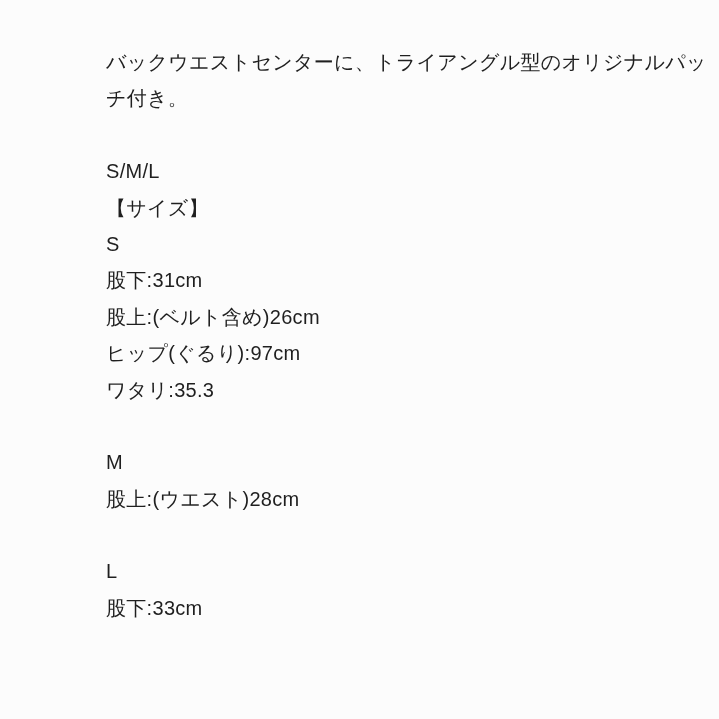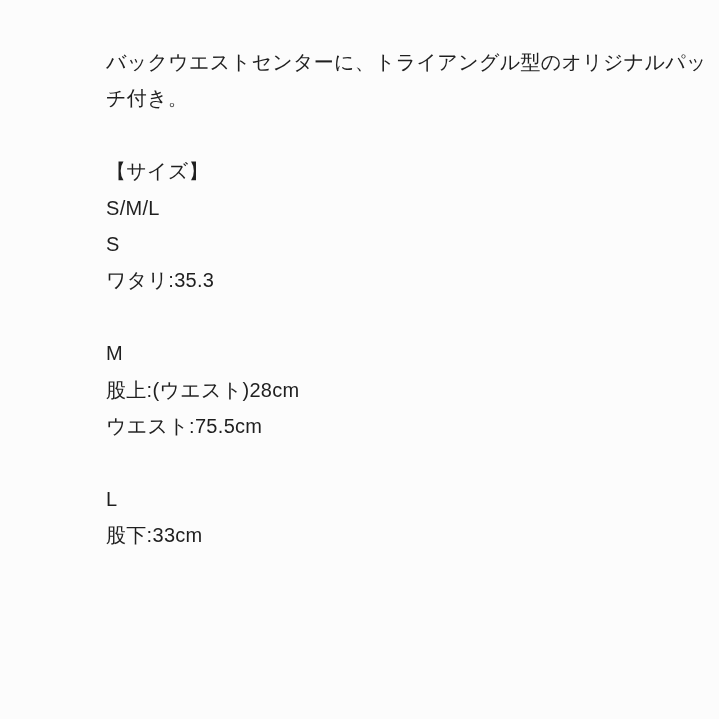--- a/index.html
+++ b/index.html
@@ -55,27 +55,29 @@
   }
 </style>
 </head>
 <body>
 
 <div class="screen">
   <div class="text-flow" id="text-flow">
       <div class="line">バックウエストセンターに、トライアングル型のオリジナルパッ</div>
       <div class="line">チ付き。</div>
       <div class="line"></div>
+      <div class="line">S/M/L</div>
       <div class="line">【サイズ】</div>
-      <div class="line">S/M/L</div>
       <div class="line">S</div>
+      <div class="line">股下:31cm</div>
+      <div class="line">股上:(ベルト含め)26cm</div>
+      <div class="line">ヒップ(ぐるり):97cm</div>
       <div class="line">ワタリ:35.3</div>
       <div class="line"></div>
       <div class="line">M</div>
       <div class="line">股上:(ウエスト)28cm</div>
-      <div class="line">ウエスト:75.5cm</div>
       <div class="line"></div>
       <div class="line">L</div>
       <div class="line">股下:33cm</div>
     </div>
   <div class="scrollbar-thumb"></div>
   <div class="edge-line"></div>
 </div>
 
 </body></html>

